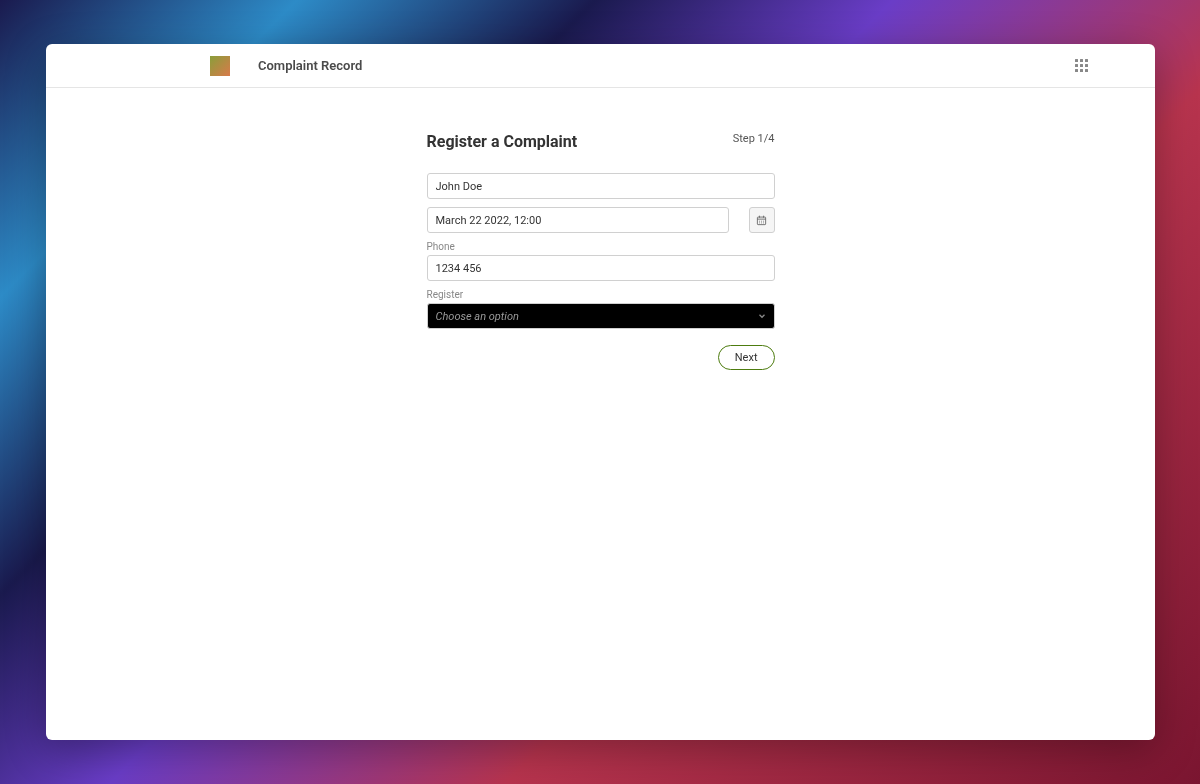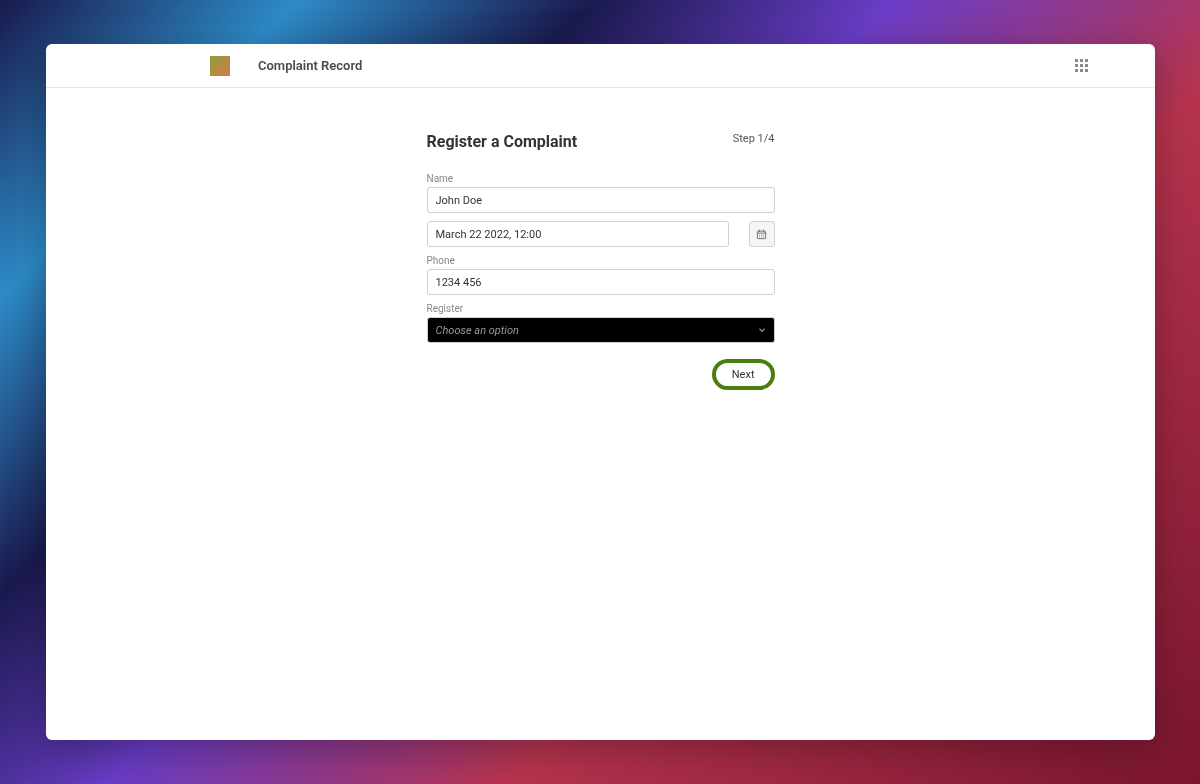--- a/index.html
+++ b/index.html
@@ -186,21 +186,21 @@
     }
 
     .form-actions {
       display: flex;
       justify-content: flex-end;
       margin-top: 16px;
     }
 
     .next-button {
       padding: 5px 16px;
-      border: 4px solid #4d7c0f;
+      border: 1px solid #4d7c0f;
       border-radius: 999px;
       background: #fff;
       font-size: 11px;
       color: #333;
       cursor: pointer;
       font-family: inherit;
     }
   </style>
 </head>
 <body>
@@ -225,21 +225,20 @@
   </div>
 
   <div class="content">
     <div class="form-container">
       <div class="form-header">
         <h1 class="form-title">Register a Complaint</h1>
         <span class="step-indicator">Step 1/4</span>
       </div>
 
       <div class="form-group">
-        <label class="form-label">Name</label>
         <input type="text" class="form-input" value="John Doe" style="">
       </div>
 
       <div class="form-group">
         <div class="date-input-wrapper">
           <input type="text" class="form-input" value="March 22 2022, 12:00" style="">
           <button class="calendar-button">
             <svg class="calendar-icon" viewBox="0 0 16 16" fill="none" stroke="#666" stroke-width="1.3">
               <rect x="2" y="3" width="12" height="11" rx="1"></rect>
               <line x1="2" y1="6" x2="14" y2="6"></line>

